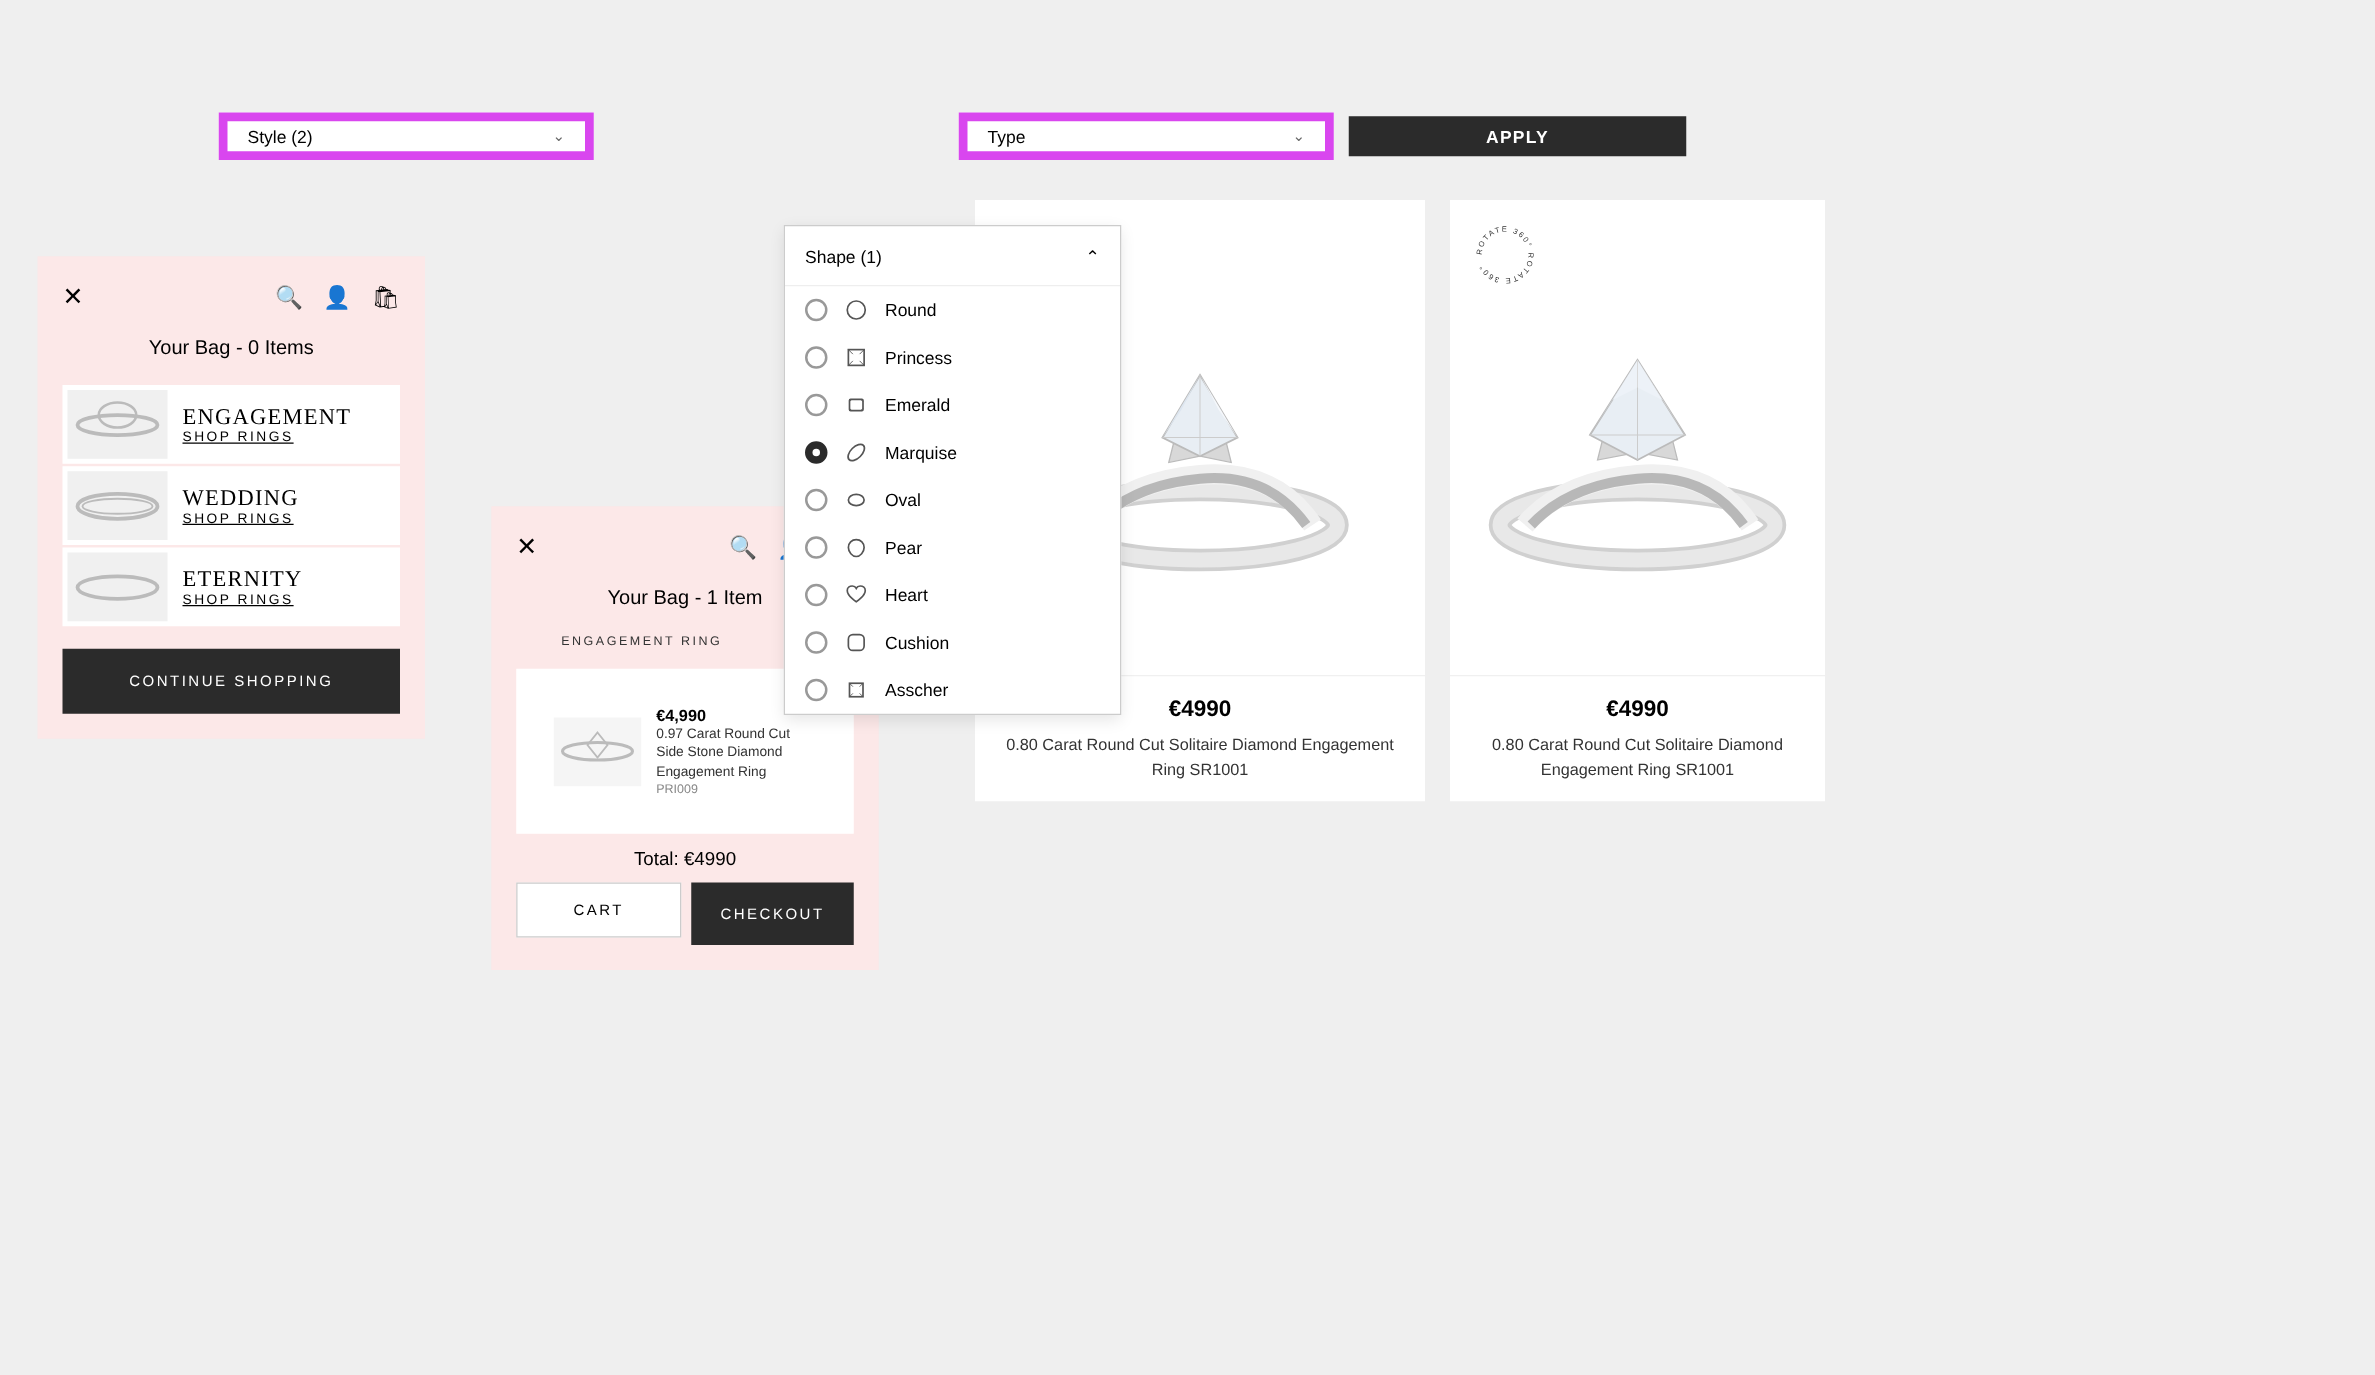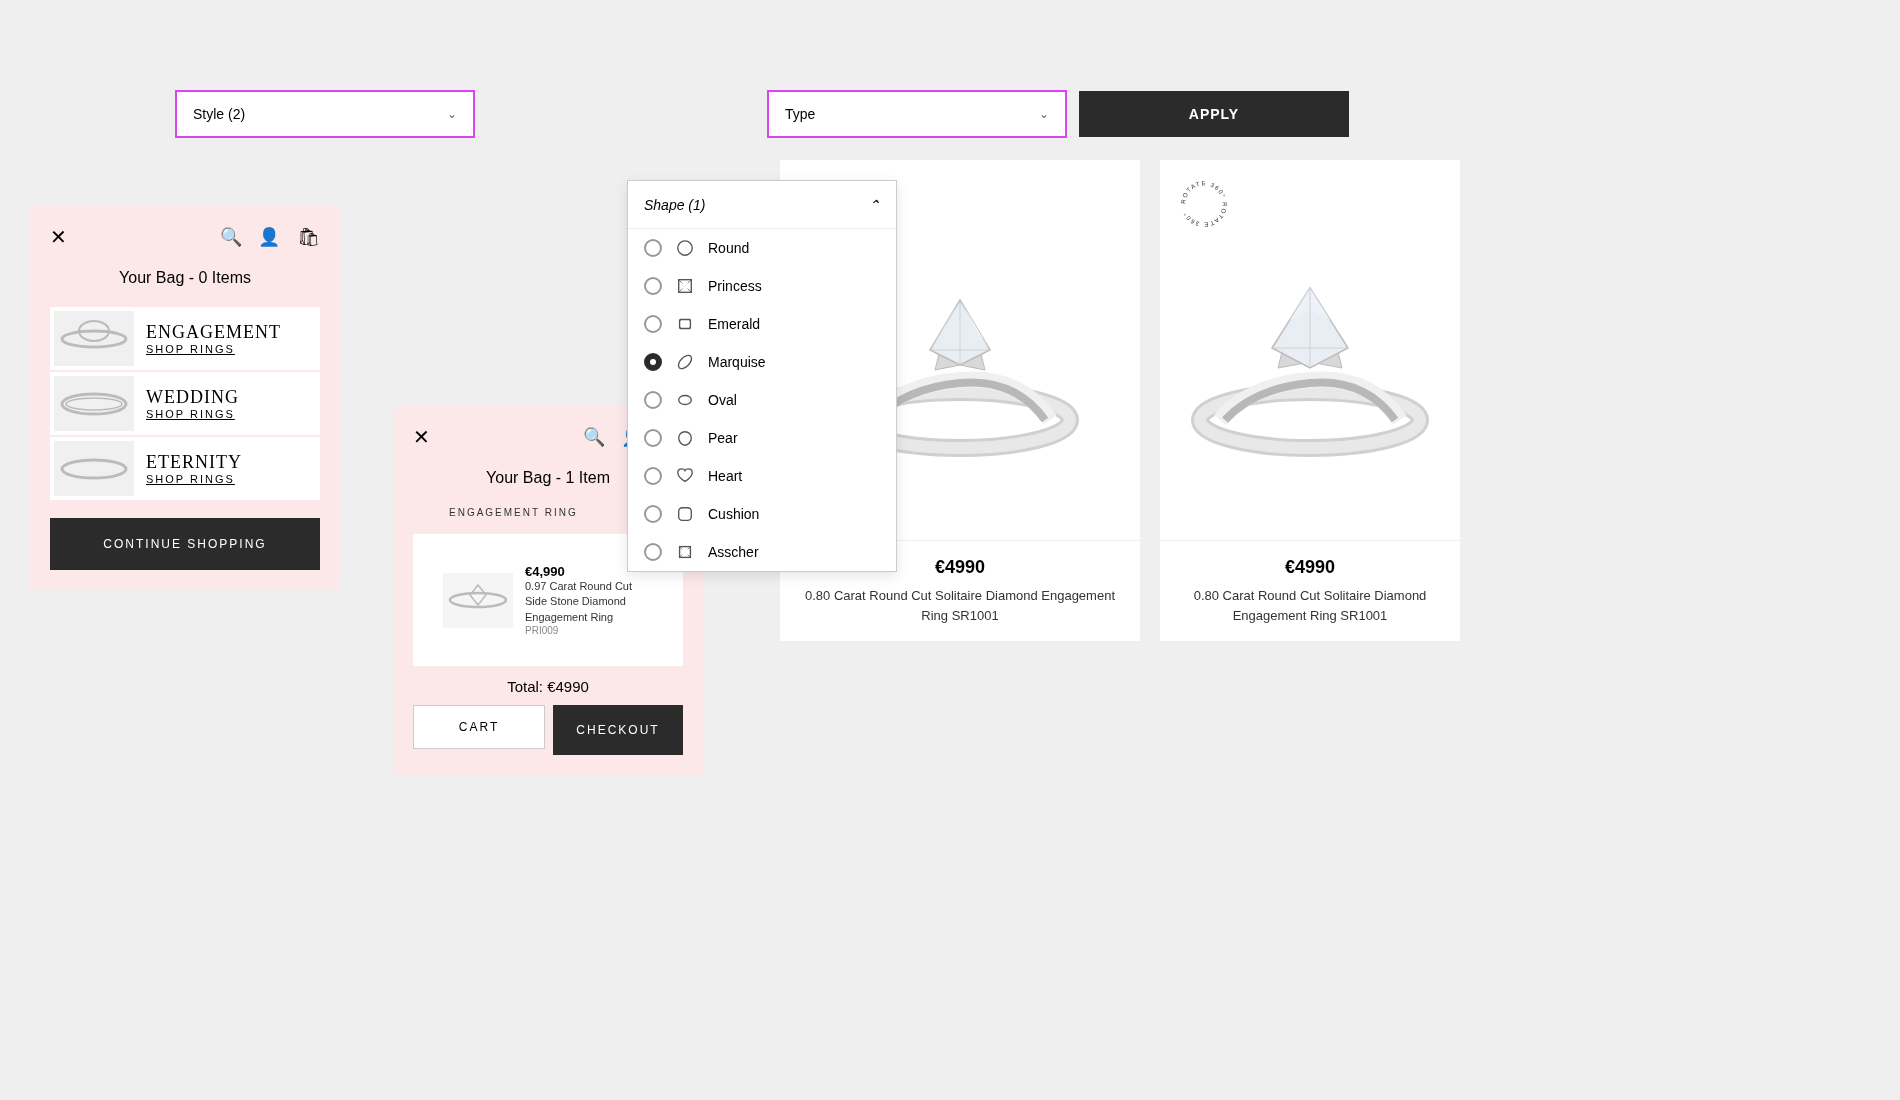--- a/index.html
+++ b/index.html
@@ -16,38 +16,38 @@
     .filter-bar {
       position: absolute;
       top: 90px;
       left: 175px;
       display: flex;
       gap: 12px;
       align-items: center;
     }
     .filter-dropdown {
       width: 300px;
-      height: 48px;
-      background: white;
-      border: 2px solid #d946ef;
+      height: 32px;
+      background: white;
+      border: 7px solid #d946ef;
       display: flex;
       align-items: center;
       justify-content: space-between;
       padding: 12px 16px;
       cursor: pointer;
       font-size: 14px;
       font-family: Arial, sans-serif;
     }
     .filter-dropdown .chevron {
       font-size: 12px;
       color: #666;
     }
     .apply-btn {
       width: 270px;
-      height: 46px;
+      height: 32px;
       background: #2b2b2b;
       color: white;
       border: none;
       font-size: 14px;
       font-family: Arial, sans-serif;
       letter-spacing: 1px;
       cursor: pointer;
       font-weight: 600;
     }
 
@@ -65,21 +65,20 @@
     .shape-dropdown-header {
       height: 48px;
       display: flex;
       align-items: center;
       justify-content: space-between;
       padding: 0 16px;
       border-bottom: 1px solid #eee;
       font-size: 14px;
       font-family: Arial, sans-serif;
       cursor: pointer;
-      font-style: italic;
     }
     .shape-option {
       display: flex;
       align-items: center;
       padding: 8px 16px;
       gap: 12px;
       font-size: 14px;
       font-family: Arial, sans-serif;
       cursor: pointer;
     }

